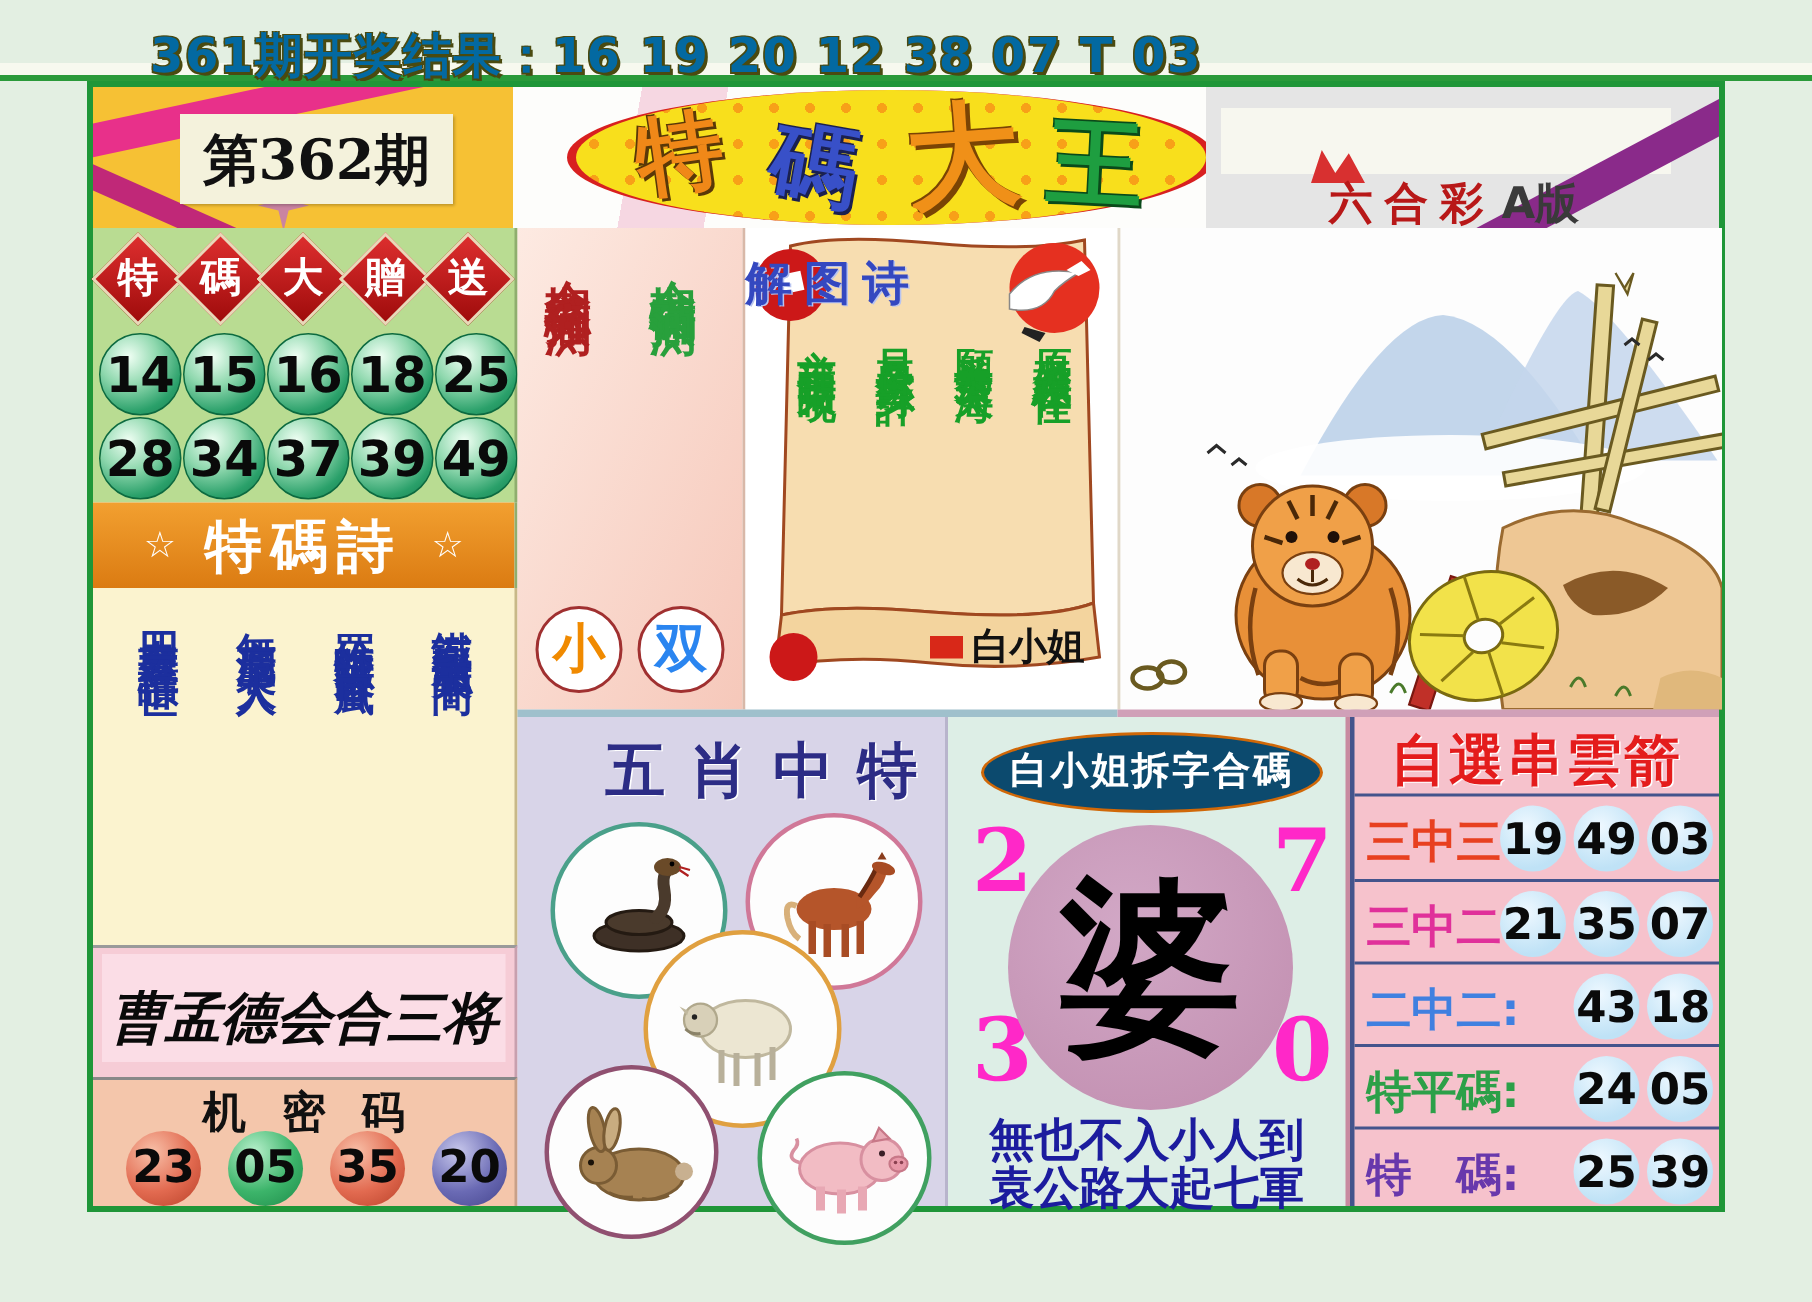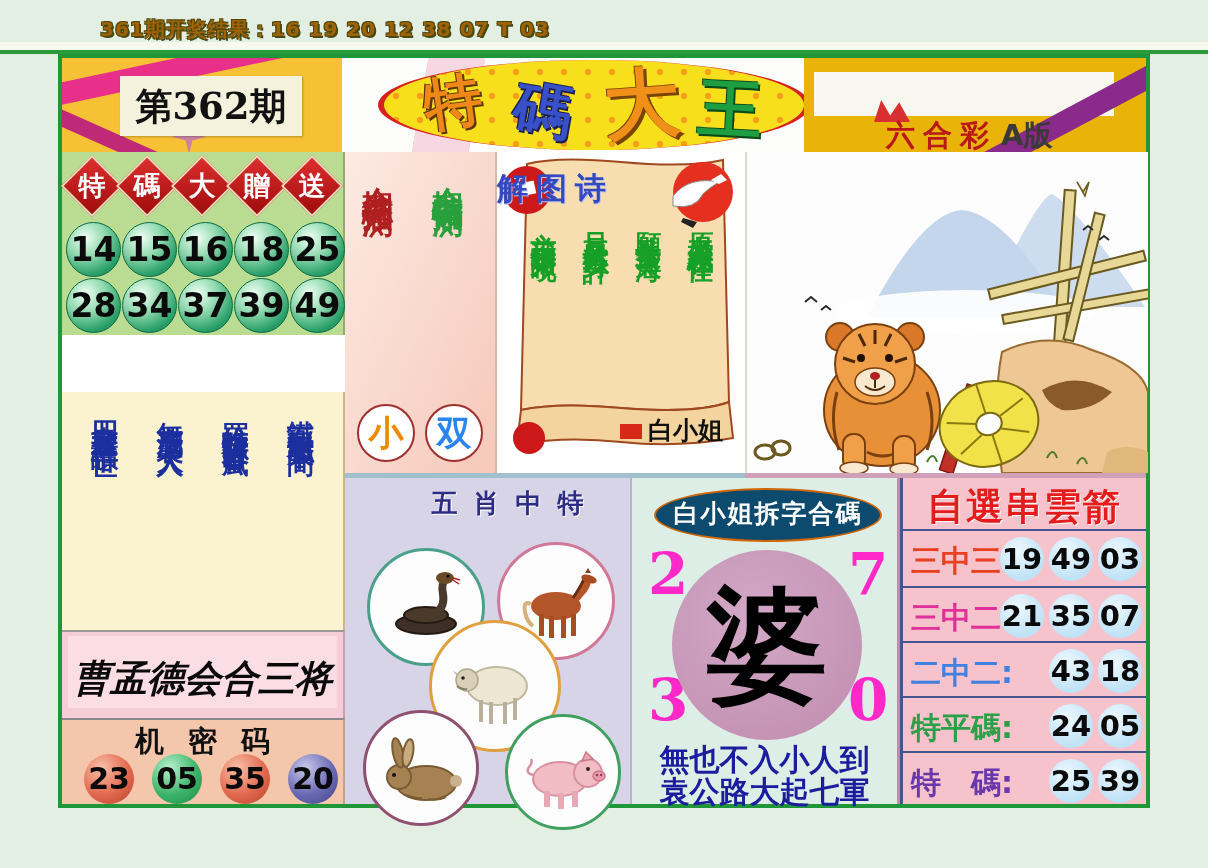--- a/index.html
+++ b/index.html
@@ -2,21 +2,21 @@
 <html><head>
 <meta charset="utf-8">
 <style>
   html,body{margin:0;padding:0;}
   body{width:1208px;height:868px;background:#e3efe2;font-family:"DejaVu Sans",sans-serif;position:relative;overflow:hidden;}
   .abs{position:absolute;box-sizing:border-box;}
 
   
   .white-band{left:0;top:42px;width:1208px;height:8px;background:#f7f9ef;}
   .top-line{left:0;top:50px;width:1208px;height:4px;background:#2a9a3a;}
-  .topbar{left:100px;top:16px;font-size:20px;font-weight:bold;color:#a16207;letter-spacing:1px;
+  .topbar{left:100px;top:16px;font-size:32px;font-weight:bold;color:#0369a1;letter-spacing:1px;
     text-shadow:2px 2px 0 #4a4a10,-1px -1px 0 #4a4a10,1px -1px 0 #4a4a10,-1px 1px 0 #4a4a10;}
 
   
   .frame{left:58px;top:54px;width:1092px;height:754px;border:4px solid #1f9638;background:#fff;}
 
   
   .hd{top:0;height:94px;overflow:hidden;}
   .hd-left{left:0;width:280px;background:#f6c134;}
   .rib{position:absolute;background:#e8308a;}
   .rib1{width:330px;height:22px;left:-40px;top:-2px;transform:rotate(-12deg);}
@@ -27,21 +27,21 @@
     font-family:"DejaVu Serif",serif;font-size:37px;font-weight:bold;color:#111;text-align:center;line-height:60px;}
   .hd-mid{left:280px;width:462px;background:linear-gradient(100deg,#fdfdfb 0 18%,#f6d7e2 18% 30%,#fdfdfb 30% 100%);}
   .oval{position:absolute;left:36px;top:2px;width:420px;height:90px;border-radius:50%;
     background:radial-gradient(#f8a018 19%,rgba(0,0,0,0) 20%) 0 0/24px 24px repeat,#f8df1c;
     border-left:6px solid #d82020;border-right:6px solid #d82020;}
   .tch{position:absolute;font-weight:bold;font-family:"DejaVu Serif",serif;}
   .t1{left:82px;top:6px;font-size:58px;color:#f08818;transform:rotate(-8deg);text-shadow:2px 2px 0 #5a3808,-1px -1px 0 #5a3808;}
   .t2{left:172px;top:14px;font-size:58px;color:#3850c8;transform:rotate(10deg);text-shadow:2px 2px 0 #1a2050,-1px -1px 0 #1a2050;}
   .t3{left:262px;top:-4px;font-size:76px;color:#f09018;transform:rotate(-4deg);text-shadow:3px 3px 0 #7a4404,-1px -1px 0 #7a4404;}
   .t4{left:356px;top:8px;font-size:64px;color:#1e9e40;transform:rotate(3deg);text-shadow:2px 2px 0 #0a4a1a,-1px -1px 0 #0a4a1a;}
-  .hd-right{left:742px;width:342px;background:#eab308;}
+  .hd-right{left:742px;width:342px;background:#e5e5e5;}
   .hd-white{position:absolute;left:10px;top:14px;width:300px;height:44px;background:#f7f7ef;}
   .ribp{position:absolute;width:300px;height:22px;right:-70px;top:52px;transform:rotate(-28deg);background:#8a2a8a;}
   .redbit{position:absolute;width:36px;height:22px;left:70px;top:42px;background:#d83030;clip-path:polygon(0 100%,20% 0,45% 70%,70% 10%,100% 100%);}
   .edition{position:absolute;left:82px;top:58px;font-size:29px;font-weight:bold;white-space:nowrap;}
   .ed-red{color:#b81818;letter-spacing:8px;}
   .ed-dark{color:#3a3a3a;margin-left:4px;}
 
   
   .gift{left:0;top:94px;width:283px;height:183px;background:#b9dc92;border-right:2px solid #8fae6e;}
   .diamond{position:absolute;top:12px;width:44px;height:44px;transform:rotate(45deg);
@@ -96,21 +96,21 @@
   
   .tigerp{left:683px;top:94px;width:401px;height:321px;background:#fff;border-left:2px solid #e0d8c8;}
 
   
   .rowdiv1{left:283px;top:415px;width:400px;height:5px;background:#9fc0cc;}
   .rowdiv2{left:683px;top:415px;width:401px;height:5px;background:#d0a0b8;}
 
   
   .zodiac{left:283px;top:420px;width:287px;height:326px;background:#d8d4e8;border-right:2px solid #b8b4cc;}
   .zod-title{position:absolute;left:0;right:0;top:8px;text-align:center;color:#2c2c85;
-    font-family:"DejaVu Serif",serif;font-size:26px;font-weight:bold;letter-spacing:16px;text-indent:16px;text-shadow:1px 1px 0 #fff;margin-left:40px;}
+    font-family:"DejaVu Serif",serif;font-size:40px;font-weight:bold;letter-spacing:16px;text-indent:16px;text-shadow:1px 1px 0 #fff;margin-left:40px;}
   .zcir{position:absolute;border-radius:50%;background:#fdfdfd;display:flex;align-items:center;justify-content:center;}
   .zc-snake{left:22px;top:70px;width:112px;height:112px;border:3px solid #4aa08a;}
   .zc-horse{left:152px;top:64px;width:112px;height:112px;border:3px solid #d07898;}
   .zc-sheep{left:84px;top:142px;width:126px;height:126px;border:3px solid #e0a040;}
   .zc-rabbit{left:18px;top:232px;width:110px;height:110px;border:3px solid #905070;}
   .zc-pig{left:160px;top:236px;width:110px;height:110px;border:3px solid #40a060;}
 
   
   .splitp{left:570px;top:420px;width:268px;height:326px;background:#ddeee6;border-right:3px solid #c88aa0;}
   .split-oval{position:absolute;left:22px;top:10px;width:224px;height:50px;border-radius:50%;
@@ -190,20 +190,25 @@
     <div class="gball" style="left:116px;top:70px;">16</div>
     <div class="gball" style="left:172px;top:70px;">18</div>
     <div class="gball" style="left:228px;top:70px;">25</div>
     <div class="gball" style="left:4px;top:126px;">28</div>
     <div class="gball" style="left:60px;top:126px;">34</div>
     <div class="gball" style="left:116px;top:126px;">37</div>
     <div class="gball" style="left:172px;top:126px;">39</div>
     <div class="gball" style="left:228px;top:126px;">49</div>
   </div>
 
+  <div class="abs poem-hd">
+    <span class="star">☆</span>
+    <span>特碼詩</span>
+    <span class="star">☆</span>
+  </div>
   <div class="abs poem-bd">
     <div class="vcol">四書五經讀一世</div>
     <div class="vcol">無底洞裏一大人</div>
     <div class="vcol">羅帷銹被卧春風</div>
     <div class="vcol">鐵面無私天下間</div>
   </div>
 
   <div class="abs strip">
     <div class="strip-inner"></div>
     <div class="strip-text">曹孟德会合三将</div>

